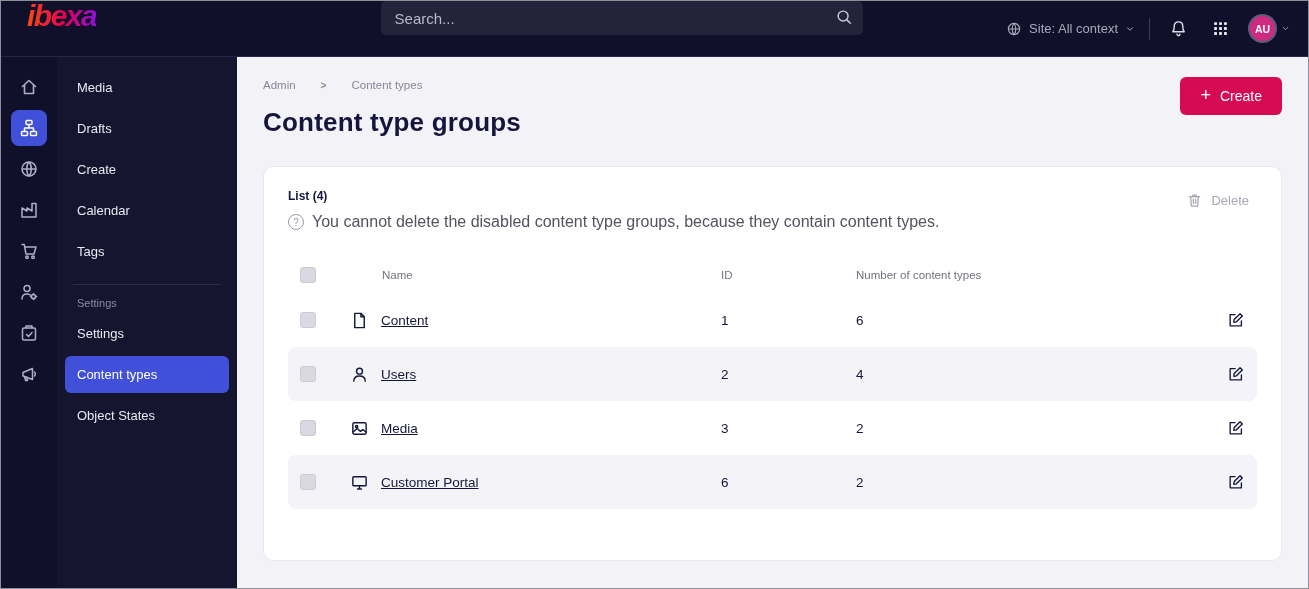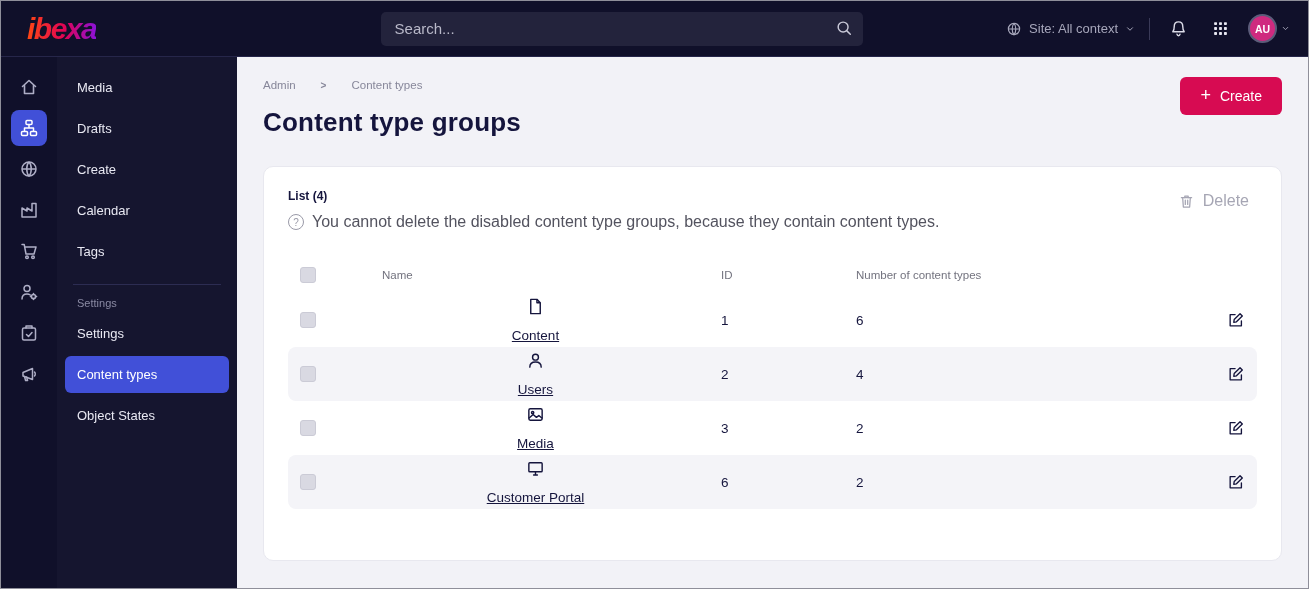--- a/index.html
+++ b/index.html
@@ -1,20 +1,20 @@
 <!DOCTYPE html>
 <html><head>
 <meta charset="utf-8">
 <style>
   * { box-sizing: border-box; }
   html,body { margin:0; padding:0; background:#ffffff; font-family:"Liberation Sans", sans-serif; }
   .screen { width:1309px; height:589px; border:1px solid #8f8f9a; background:#f2f2f7; display:flex; flex-direction:column; overflow:hidden; }
 
   
-  .topbar { height:56px; flex:0 0 56px; background:#10102a; display:flex; align-items:center; border-bottom:1px solid #26264a; }
+  .topbar { height:56px; flex:0 0 56px; background:#10102a; display:flex; border-bottom:1px solid #26264a; }
   .logo-area { width:236px; flex:0 0 236px; padding-left:26px; }
   .logo { font-size:30px; font-weight:bold; font-style:italic; letter-spacing:-1.5px; line-height:1;
           background:linear-gradient(90deg,#ff4713 0%, #e00256 55%, #8b12d9 100%);
           -webkit-background-clip:text; background-clip:text; color:transparent; display:inline-block; }
   .topbar-center { flex:1; display:flex; justify-content:center; }
   .search-wrap { position:relative; width:482px; }
   .search-input { width:100%; height:34px; background:#23233c; border:none; border-radius:5px; color:#e3e3ee;
                   padding:0 40px 0 14px; font-size:15px; font-family:"Liberation Sans", sans-serif; outline:none; }
   .search-input::placeholder { color:#b9b9c9; }
   .search-icon { position:absolute; right:10px; top:7px; }
@@ -54,31 +54,31 @@
 
   
   .card { margin-top:28px; background:#ffffff; border:1px solid #e8e8ef; border-radius:10px; padding:22px 24px 26px 24px;
           position:relative; min-height:395px; }
   .list-title { font-size:12px; font-weight:700; color:#15153d; }
   .list-info { margin-top:10px; display:flex; align-items:center; gap:8px; }
   .help-circle { width:16px; height:16px; flex:0 0 16px; border:1.3px solid #9a9aa8; border-radius:50%; color:#9a9aa8;
                  font-size:10px; display:flex; align-items:center; justify-content:center; }
   .info-text { font-size:16px; color:#53535f; }
   .delete-btn { position:absolute; top:24px; right:26px; display:flex; align-items:center; gap:8px;
-                color:#a6a6b4; font-size:16px; background:none; border:none; font-family:"Liberation Sans", sans-serif; }
+                color:#a6a6b4; font-size:13px; background:none; border:none; font-family:"Liberation Sans", sans-serif; }
 
   
   .table { margin-top:26px; }
   .thead, .trow { display:grid; grid-template-columns:50px 1fr 135px 345px 44px; align-items:center; padding:0 12px; }
   .thead { height:36px; color:#73737f; font-size:11.5px; }
   .thead .col-name { padding-left:32px; }
   .trow { height:54px; border-radius:8px; font-size:13.5px; color:#15153d; }
   .trow:nth-child(odd) { background:#f4f4f8; }
   .checkbox { width:16px; height:16px; background:#d9d9e2; border:1px solid #cbcbd6; border-radius:3px; }
-  .name-cell { display:flex; align-items:center; gap:12px;flex-direction:column; }
+  .name-cell { display:flex; align-items:center; gap:12px; }
   .name-link { color:#15153d; font-weight:500; text-decoration:underline; cursor:pointer; }
   .num-cell { font-size:13.5px; color:#15153d; }
   .edit-cell { justify-self:end; cursor:pointer; display:flex; }
 
   svg { display:block; }
 </style>
 </head>
 <body>
 
 <div class="screen">

